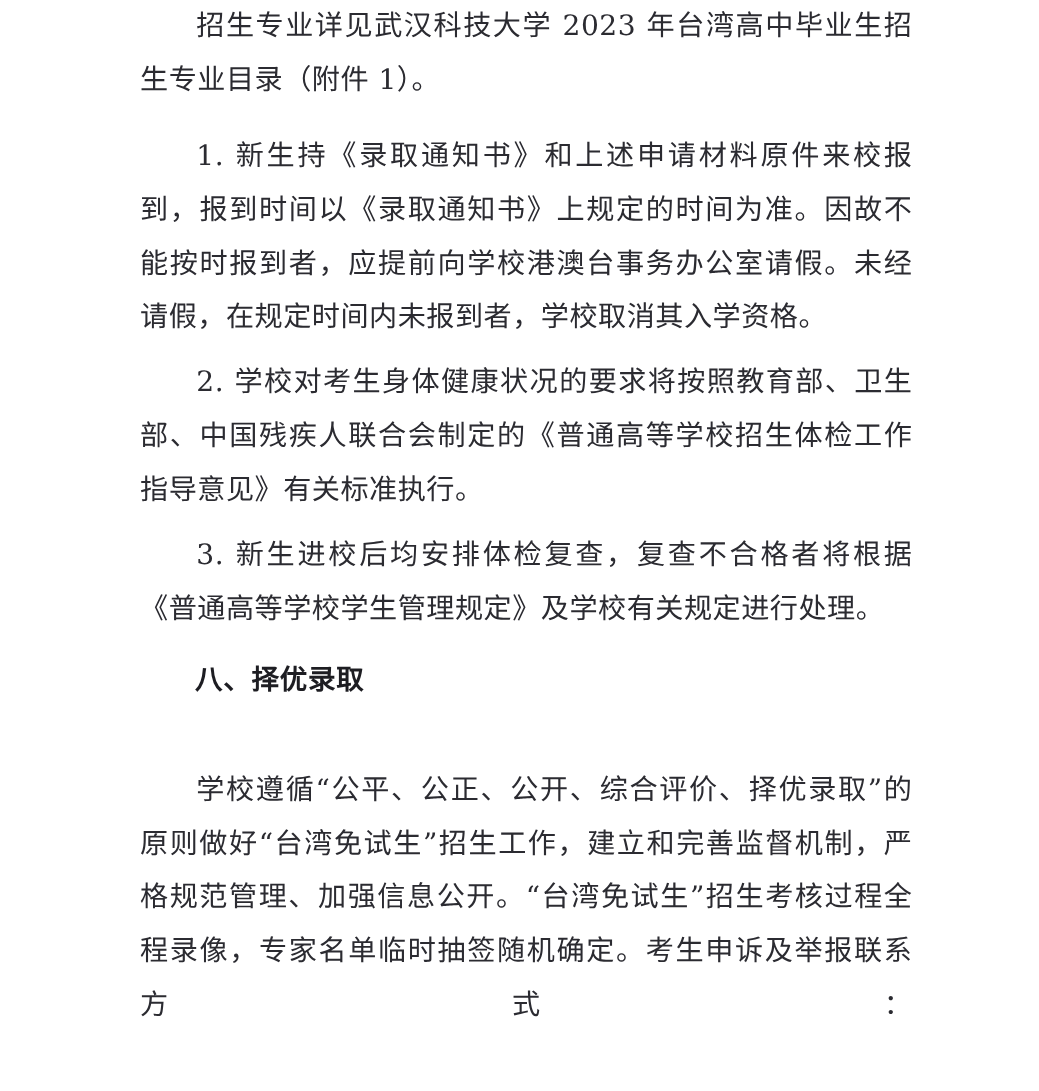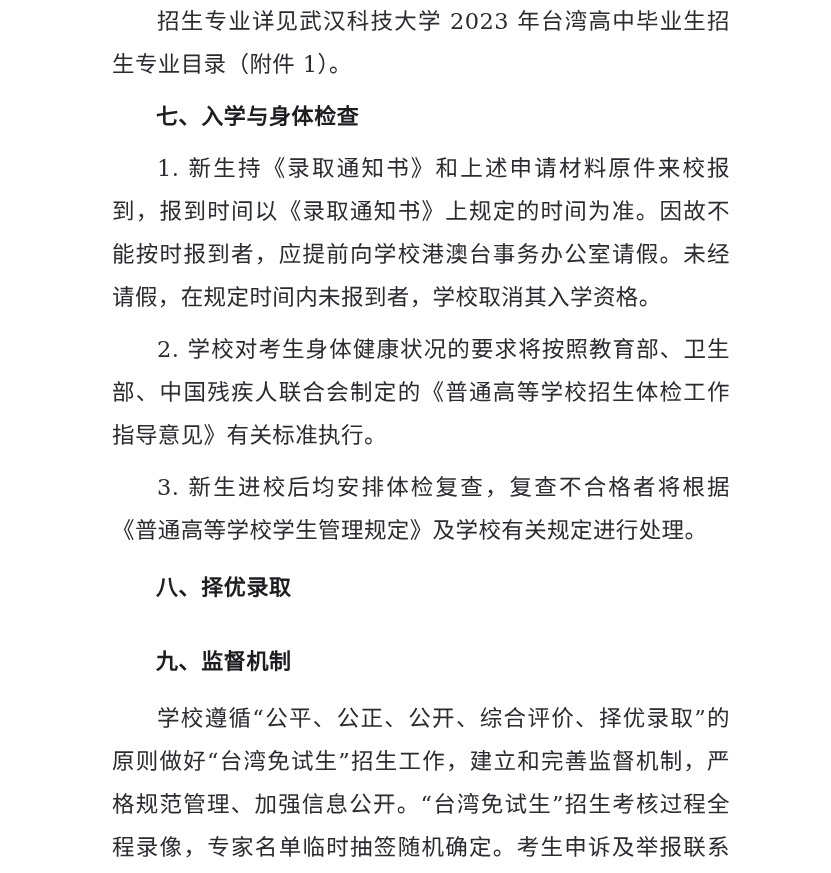--- a/index.html
+++ b/index.html
@@ -74,21 +74,20 @@
 </head>
 <body>
 
 <div class="page">
   <div class="content">
 
     <p class="para">招生专业详见武汉科技大学 2023 年台湾高中毕业生招生专业目录（附件 1）。</p>
 
     <div class="gap-sm"></div>
 
-    <h2 class="heading">七、入学与身体检查</h2>
 
     <div class="gap-sm"></div>
 
     <p class="para">1. 新生持《录取通知书》和上述申请材料原件来校报到，报到时间以《录取通知书》上规定的时间为准。因故不能按时报到者，应提前向学校港澳台事务办公室请假。未经请假，在规定时间内未报到者，学校取消其入学资格。</p>
 
     <div class="gap-sm"></div>
 
     <p class="para">2. 学校对考生身体健康状况的要求将按照教育部、卫生部、中国残疾人联合会制定的《普通高等学校招生体检工作指导意见》有关标准执行。</p>
 
     <div class="gap-sm"></div>
@@ -97,20 +96,19 @@
 
     <div class="gap-md"></div>
 
     <h2 class="heading">八、择优录取</h2>
 
     <div class="gap-md"></div>
 
 
     <div class="gap-lg"></div>
 
-    <h2 class="heading">九、监督机制</h2>
 
     <div class="gap-md"></div>
 
     <p class="para stretch-last">学校遵循“公平、公正、公开、综合评价、择优录取”的原则做好“台湾免试生”招生工作，建立和完善监督机制，严格规范管理、加强信息公开。“台湾免试生”招生考核过程全程录像，专家名单临时抽签随机确定。考生申诉及举报联系方式：</p>
 
   </div>
 </div>
 
 </body></html>

